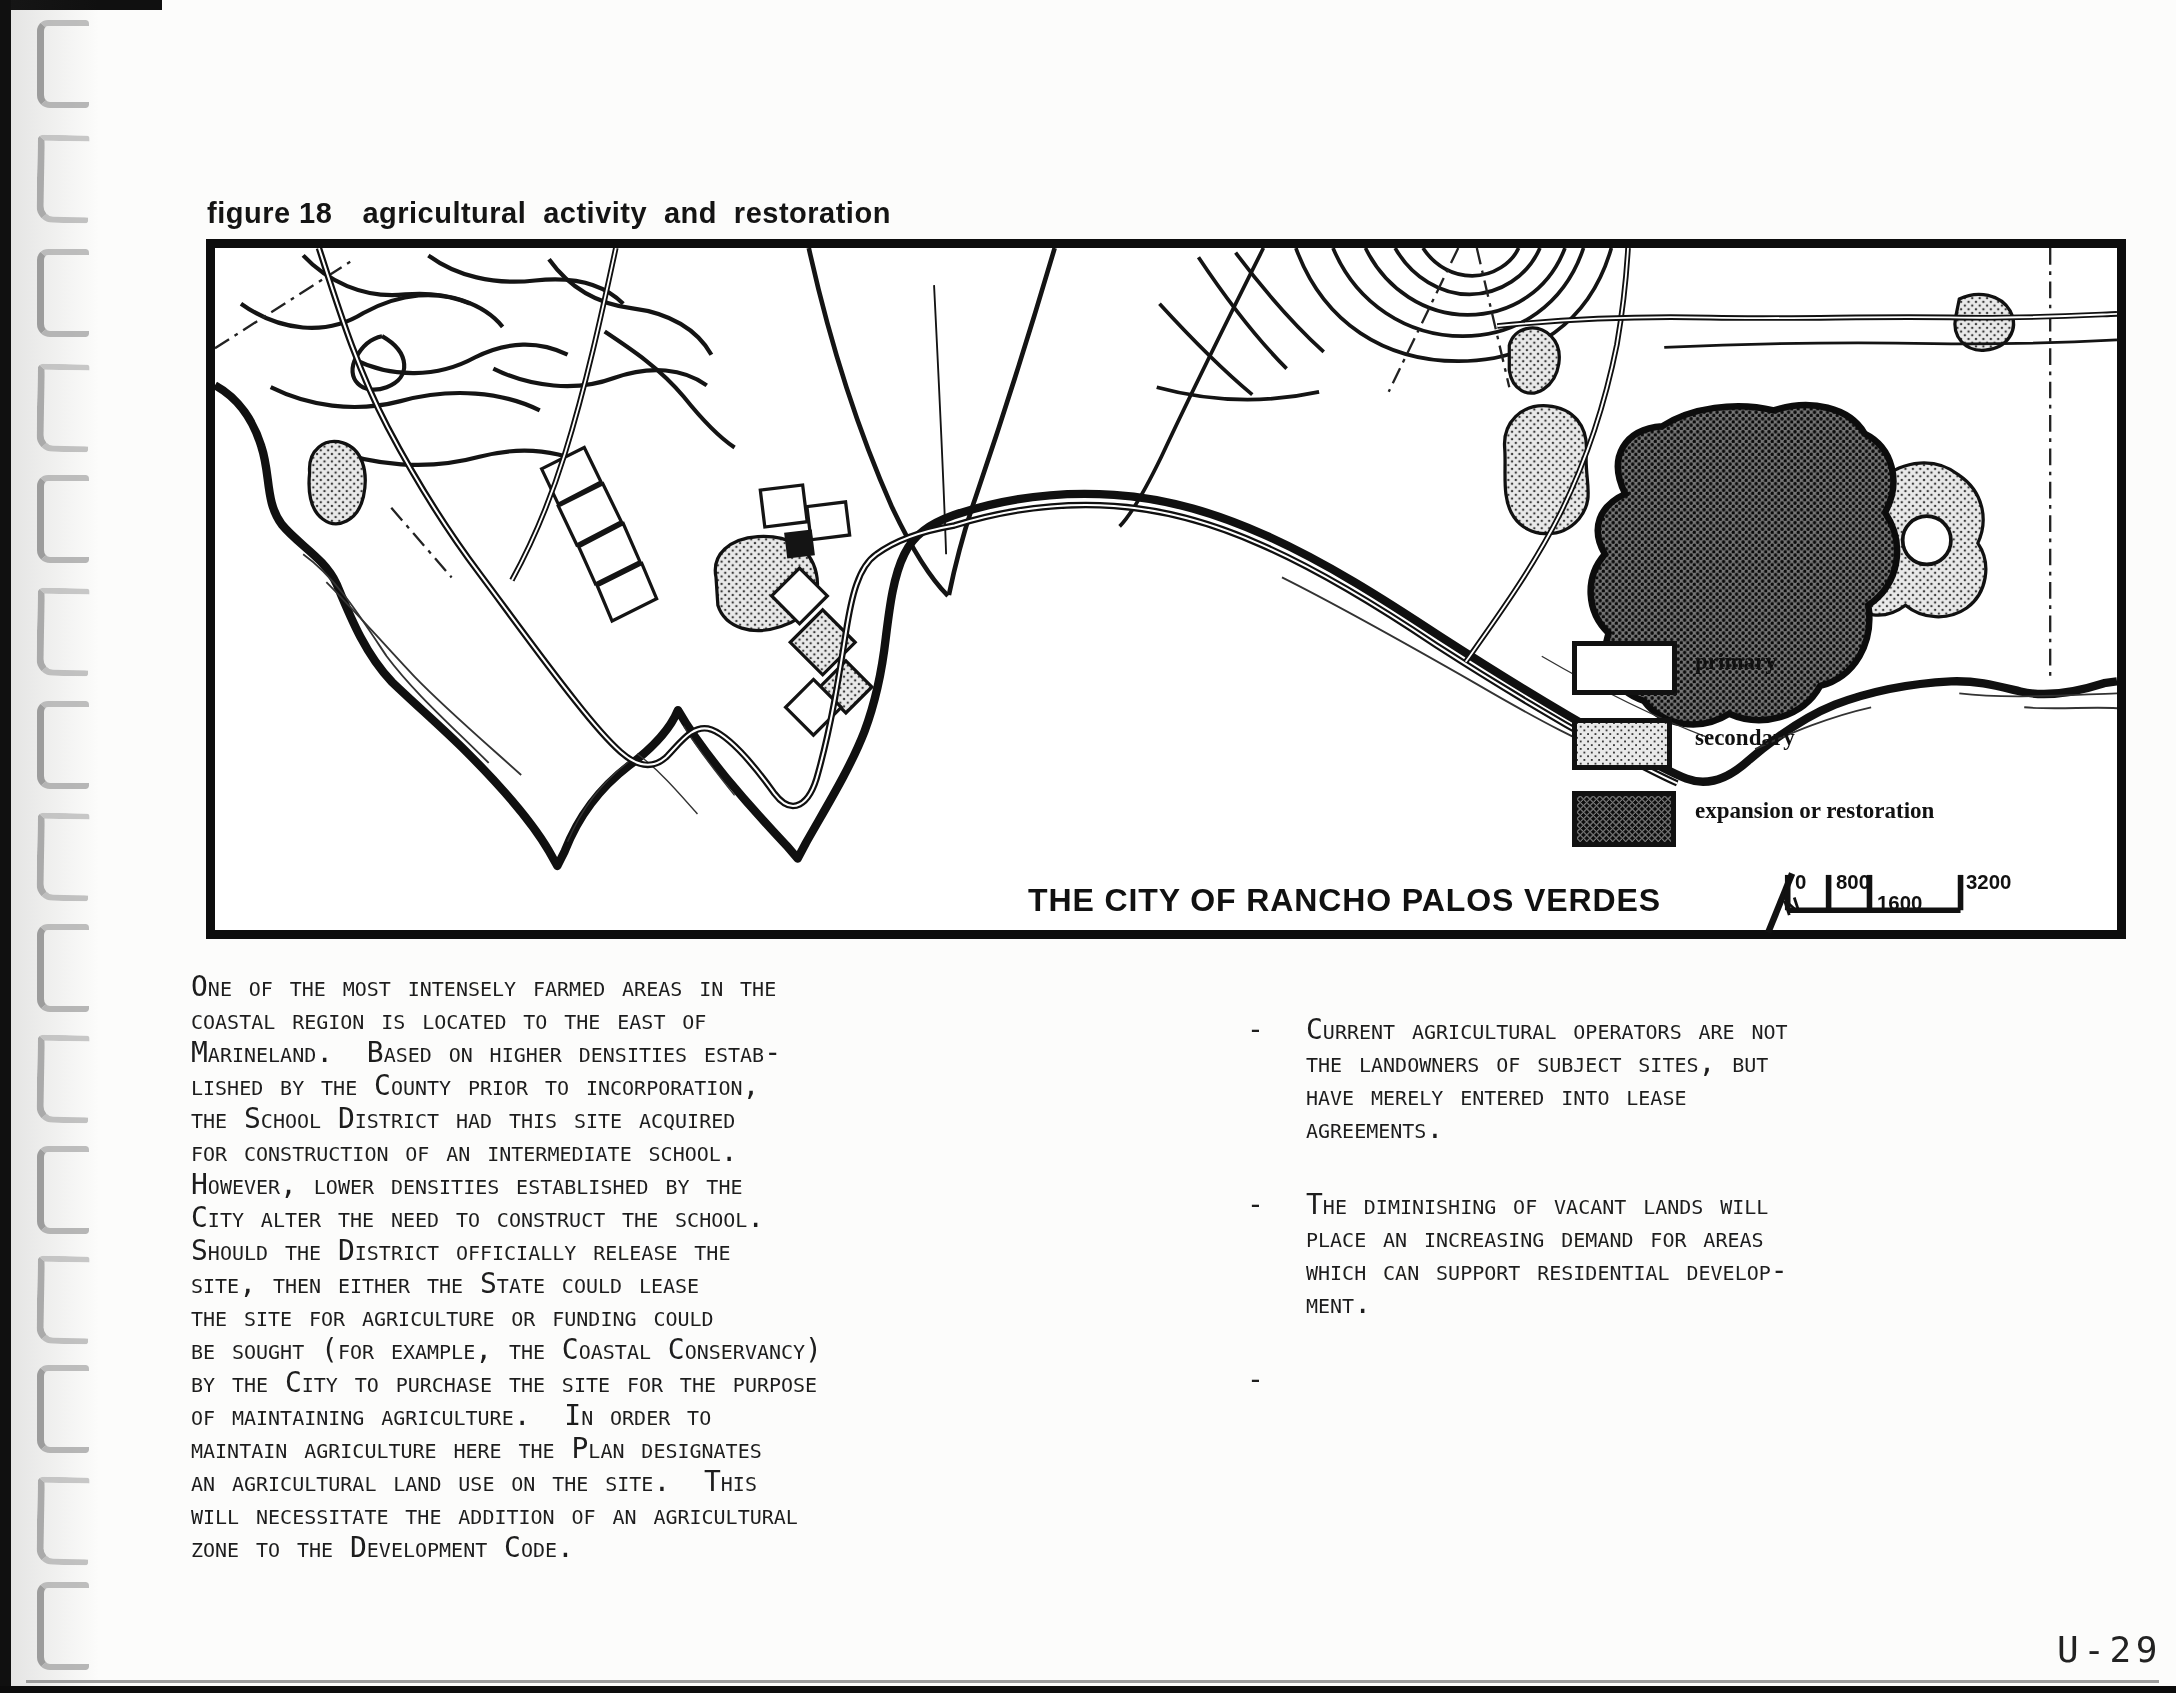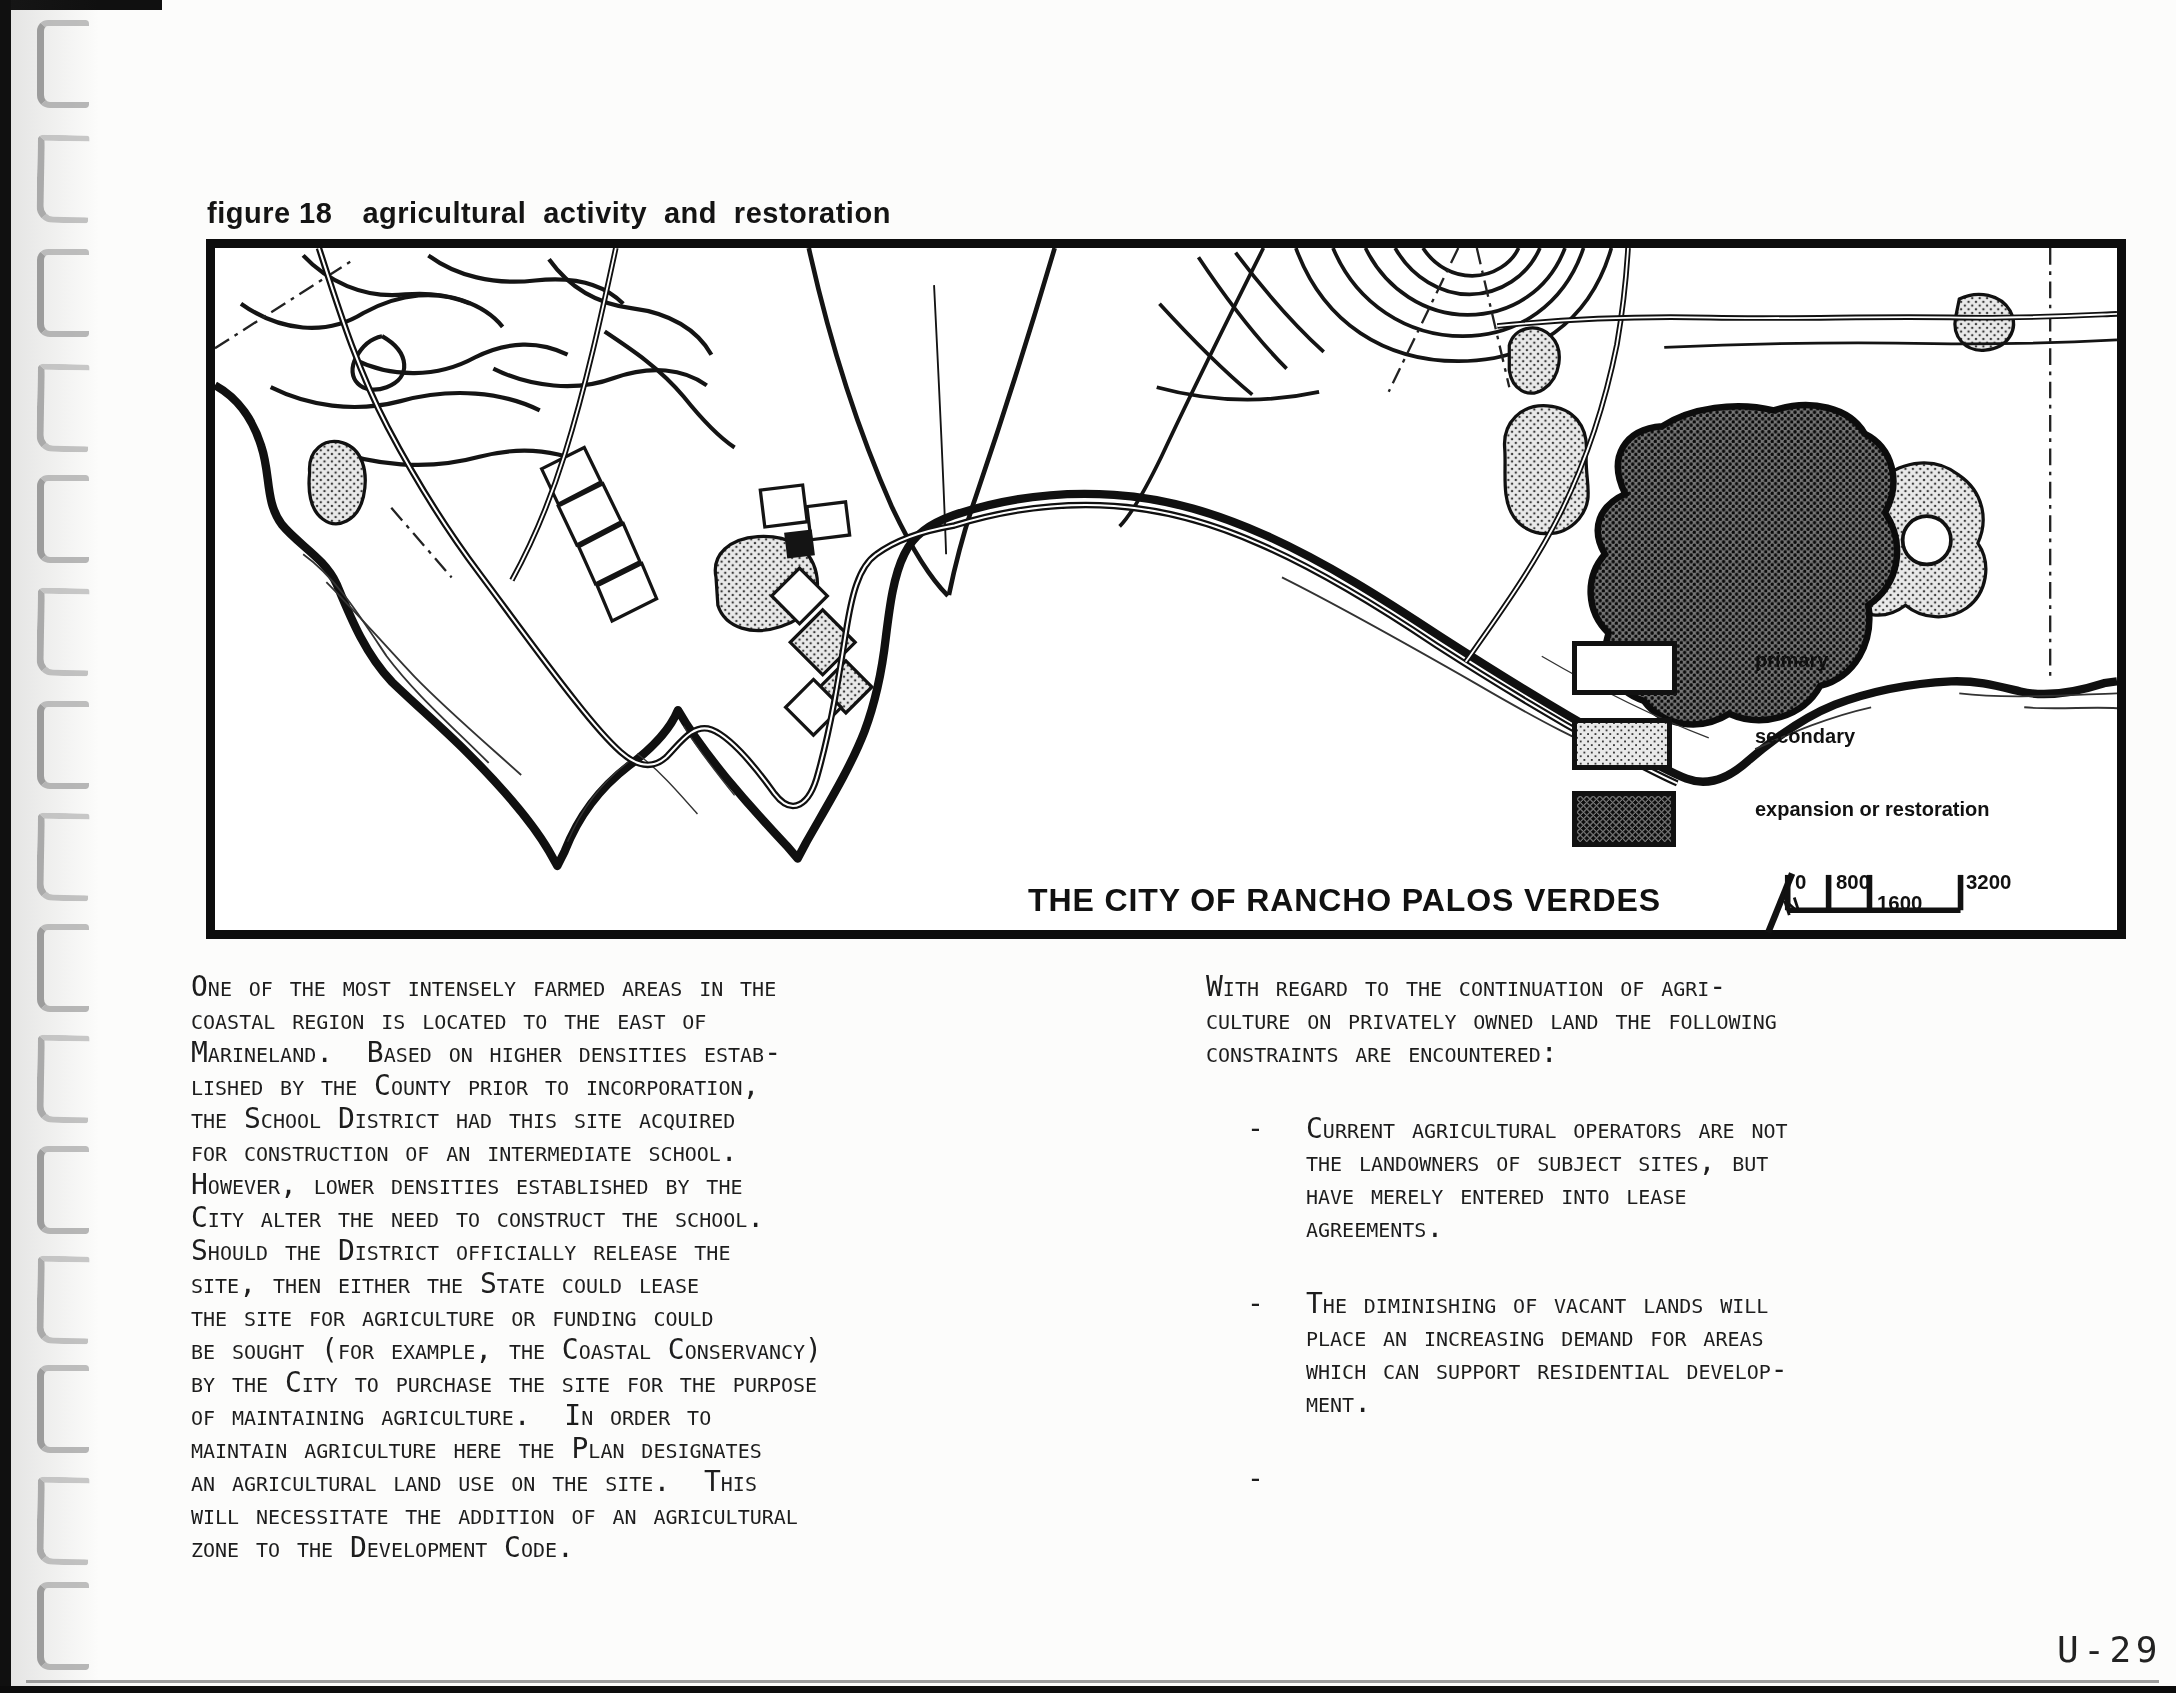--- a/index.html
+++ b/index.html
@@ -35,21 +35,21 @@
   .sw{position:absolute;border:5.6px solid #111;box-sizing:border-box;background:#fff;}
   .sw1{left:1357px;top:393px;width:105px;height:54px;}
   .sw2{left:1357px;top:470px;width:100px;height:52px;
     background-color:#e9e9e9;
     background-image:radial-gradient(#3a3a3a 1.2px, transparent 1.3px),radial-gradient(#3a3a3a 1.2px, transparent 1.3px);
     background-size:7.4px 7.4px;background-position:0 0,3.7px 3.7px;}
   .sw3{left:1357px;top:543px;width:104px;height:56px;
     background-color:#757575;
     background-image:radial-gradient(#0b0b0b 1.9px, transparent 1.9px),radial-gradient(#0b0b0b 1.9px, transparent 1.9px);
     background-size:6.5px 6.5px;background-position:0 0,3.2px 3.2px;}
-  .lg-label{position:absolute;left:1540px;font-size:20px;font-weight:bold;white-space:nowrap;}
+  .lg-label{position:absolute;left:1480px;font-size:23px;font-weight:bold;white-space:nowrap;font-family:Liberation Serif, serif;}
   .lg1{top:401px;} .lg2{top:477px;} .lg3{top:550px;}
   .north{left:1540px;top:620px;width:65px;height:72px;}
   .scalebar{left:1569px;top:612px;width:223px;height:67px;}
   .scalebar span{position:absolute;font-size:20.4px;font-weight:bold;font-family:"Liberation Sans",sans-serif;}
   .tk0{left:11px;top:11px;} .tk1{left:52px;top:11px;} .tk2{left:93px;top:11px;margin-top:21px;} .tk3{left:182px;top:11px;}
 
   
   .smallcaps{font-variant:small-caps;font-size:28px;line-height:33px;
     color:#1d1d1d;white-space:pre-wrap;}
   .col-left{position:absolute;left:191px;top:970px;width:1011px;}
@@ -274,23 +274,20 @@
 the site for agriculture or funding could
 be sought (for example, the Coastal Conservancy)
 by the City to purchase the site for the purpose
 of maintaining agriculture.  In order to
 maintain agriculture here the Plan designates
 an agricultural land use on the site.  This
 will necessitate the addition of an agricultural
 zone to the Development Code.</div>
 
 <div class="col-right">
-  <div class="smallcaps">With regard to the continuation of agri-
-culture on privately owned land the following
-constraints are encountered:</div>
 
   <div class="bullet">
     <span class="marker smallcaps">-</span>
     <div class="smallcaps">Current agricultural operators are not
 the landowners of subject sites, but
 have merely entered into lease
 agreements.</div>
   </div>
 
   <div class="bullet">

